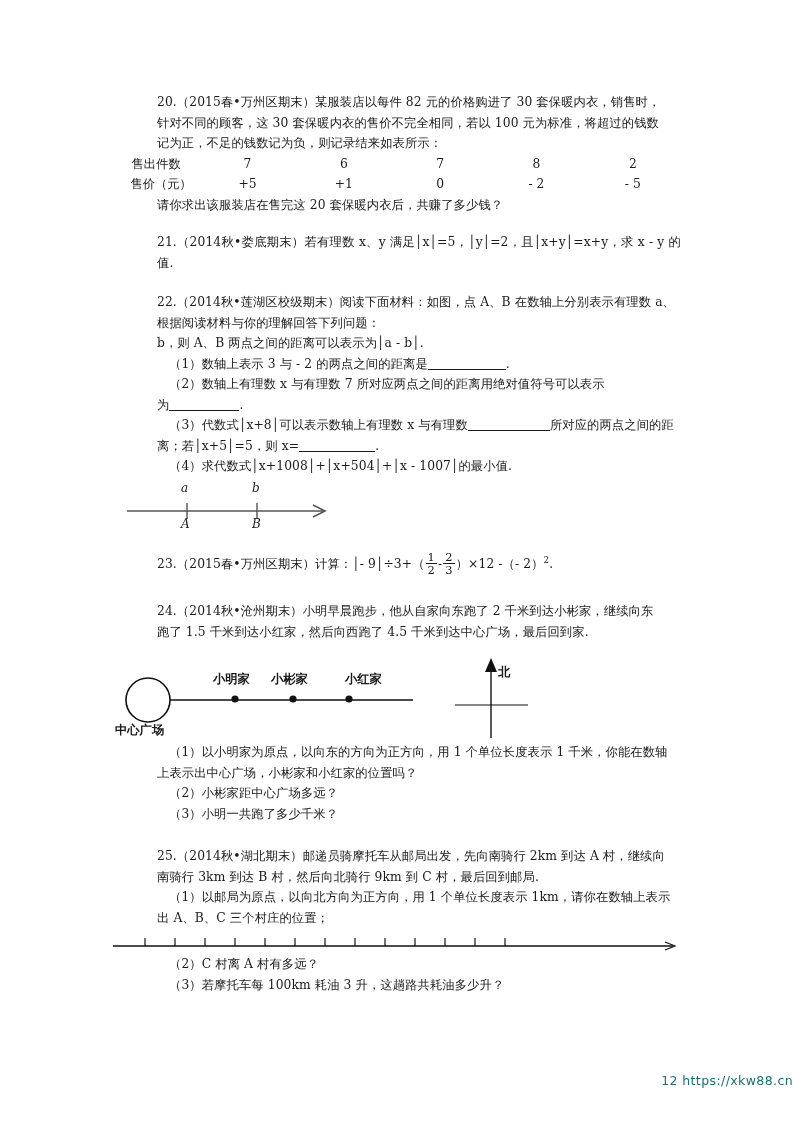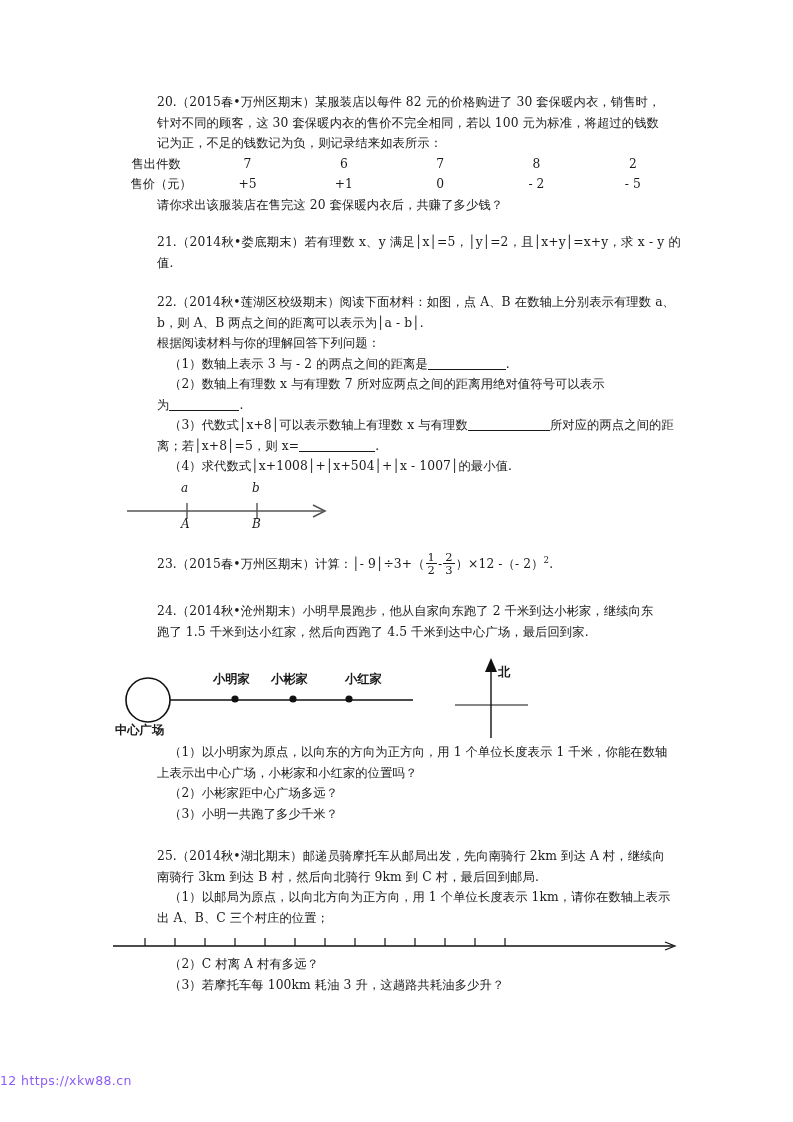--- a/index.html
+++ b/index.html
@@ -106,23 +106,23 @@
     font-size: 12.3px;
     font-family: "DejaVu Sans", "Liberation Sans", sans-serif;
     font-weight: 600;
   }
 
   .footer {
     position: absolute;
     left: 0;
     top: 1073px;
     width: 793px;
-    text-align: left;
+    text-align: right;
     font-size: 12.5px;
-    color: #8b5cf6;
+    color: #0f766e;
     font-family: "DejaVu Sans", "Liberation Sans", sans-serif;
     letter-spacing: 0.4px;
   }
 </style>
 </head>
 <body>
 
 <div class="page">
   <div class="content">
 
@@ -154,39 +154,39 @@
 
       <div class="line hang">请你求出该服装店在售完这 20 套保暖内衣后，共赚了多少钱？</div>
     </div>
 
     <div class="q" style="margin-bottom:19px;">
       <div class="line hang">21.（2014秋•娄底期末）若有理数 x、y 满足│x│=5，│y│=2，且│x+y│=x+y，求 x - y 的值.</div>
     </div>
 
     <div class="q" style="margin-bottom:11px;">
       <div class="line hang">22.（2014秋•莲湖区校级期末）阅读下面材料：如图，点 A、B 在数轴上分别表示有理数 a、</div>
+      <div class="line hang">根据阅读材料与你的理解回答下列问题：</div>
       <div class="line hang">b，则 A、B 两点之间的距离可以表示为│a - b│.</div>
-      <div class="line hang">根据阅读材料与你的理解回答下列问题：</div>
 
       <div class="line indent">
         <span>（1）数轴上表示 3 与 - 2 的两点之间的距离是</span><span class="blank-u w78"></span><span>.</span>
       </div>
 
       <div class="line indent">
         <span>（2）数轴上有理数 x 与有理数 7 所对应两点之间的距离用绝对值符号可以表示</span>
       </div>
       <div class="line hang">
         <span>为</span><span class="blank-u w70"></span><span>.</span>
       </div>
 
       <div class="line indent">
         <span>（3）代数式│x+8│可以表示数轴上有理数 x 与有理数</span><span class="blank-u w82"></span><span>所对应的两点之间的距</span>
       </div>
       <div class="line hang">
-        <span>离；若│x+8│=5，则 x=</span><span class="blank-u w76"></span><span>.</span>
+        <span>离；若│x+5│=5，则 x=</span><span class="blank-u w76"></span><span>.</span>
       </div>
 
       <div class="line indent">（4）求代数式│x+1008│+│x+504│+│x - 1007│的最小值.</div>
 
       <div class="fig fig-22">
         <svg width="230" height="56" viewBox="0 0 230 56">
           <line x1="2" y1="30" x2="198" y2="30" stroke="#555" stroke-width="1.6"></line>
           <polyline points="188,24 200,30 188,36" fill="none" stroke="#555" stroke-width="1.6"></polyline>
           <line x1="62" y1="22" x2="62" y2="38" stroke="#555" stroke-width="1.4"></line>
           <line x1="132" y1="22" x2="132" y2="38" stroke="#555" stroke-width="1.4"></line>

